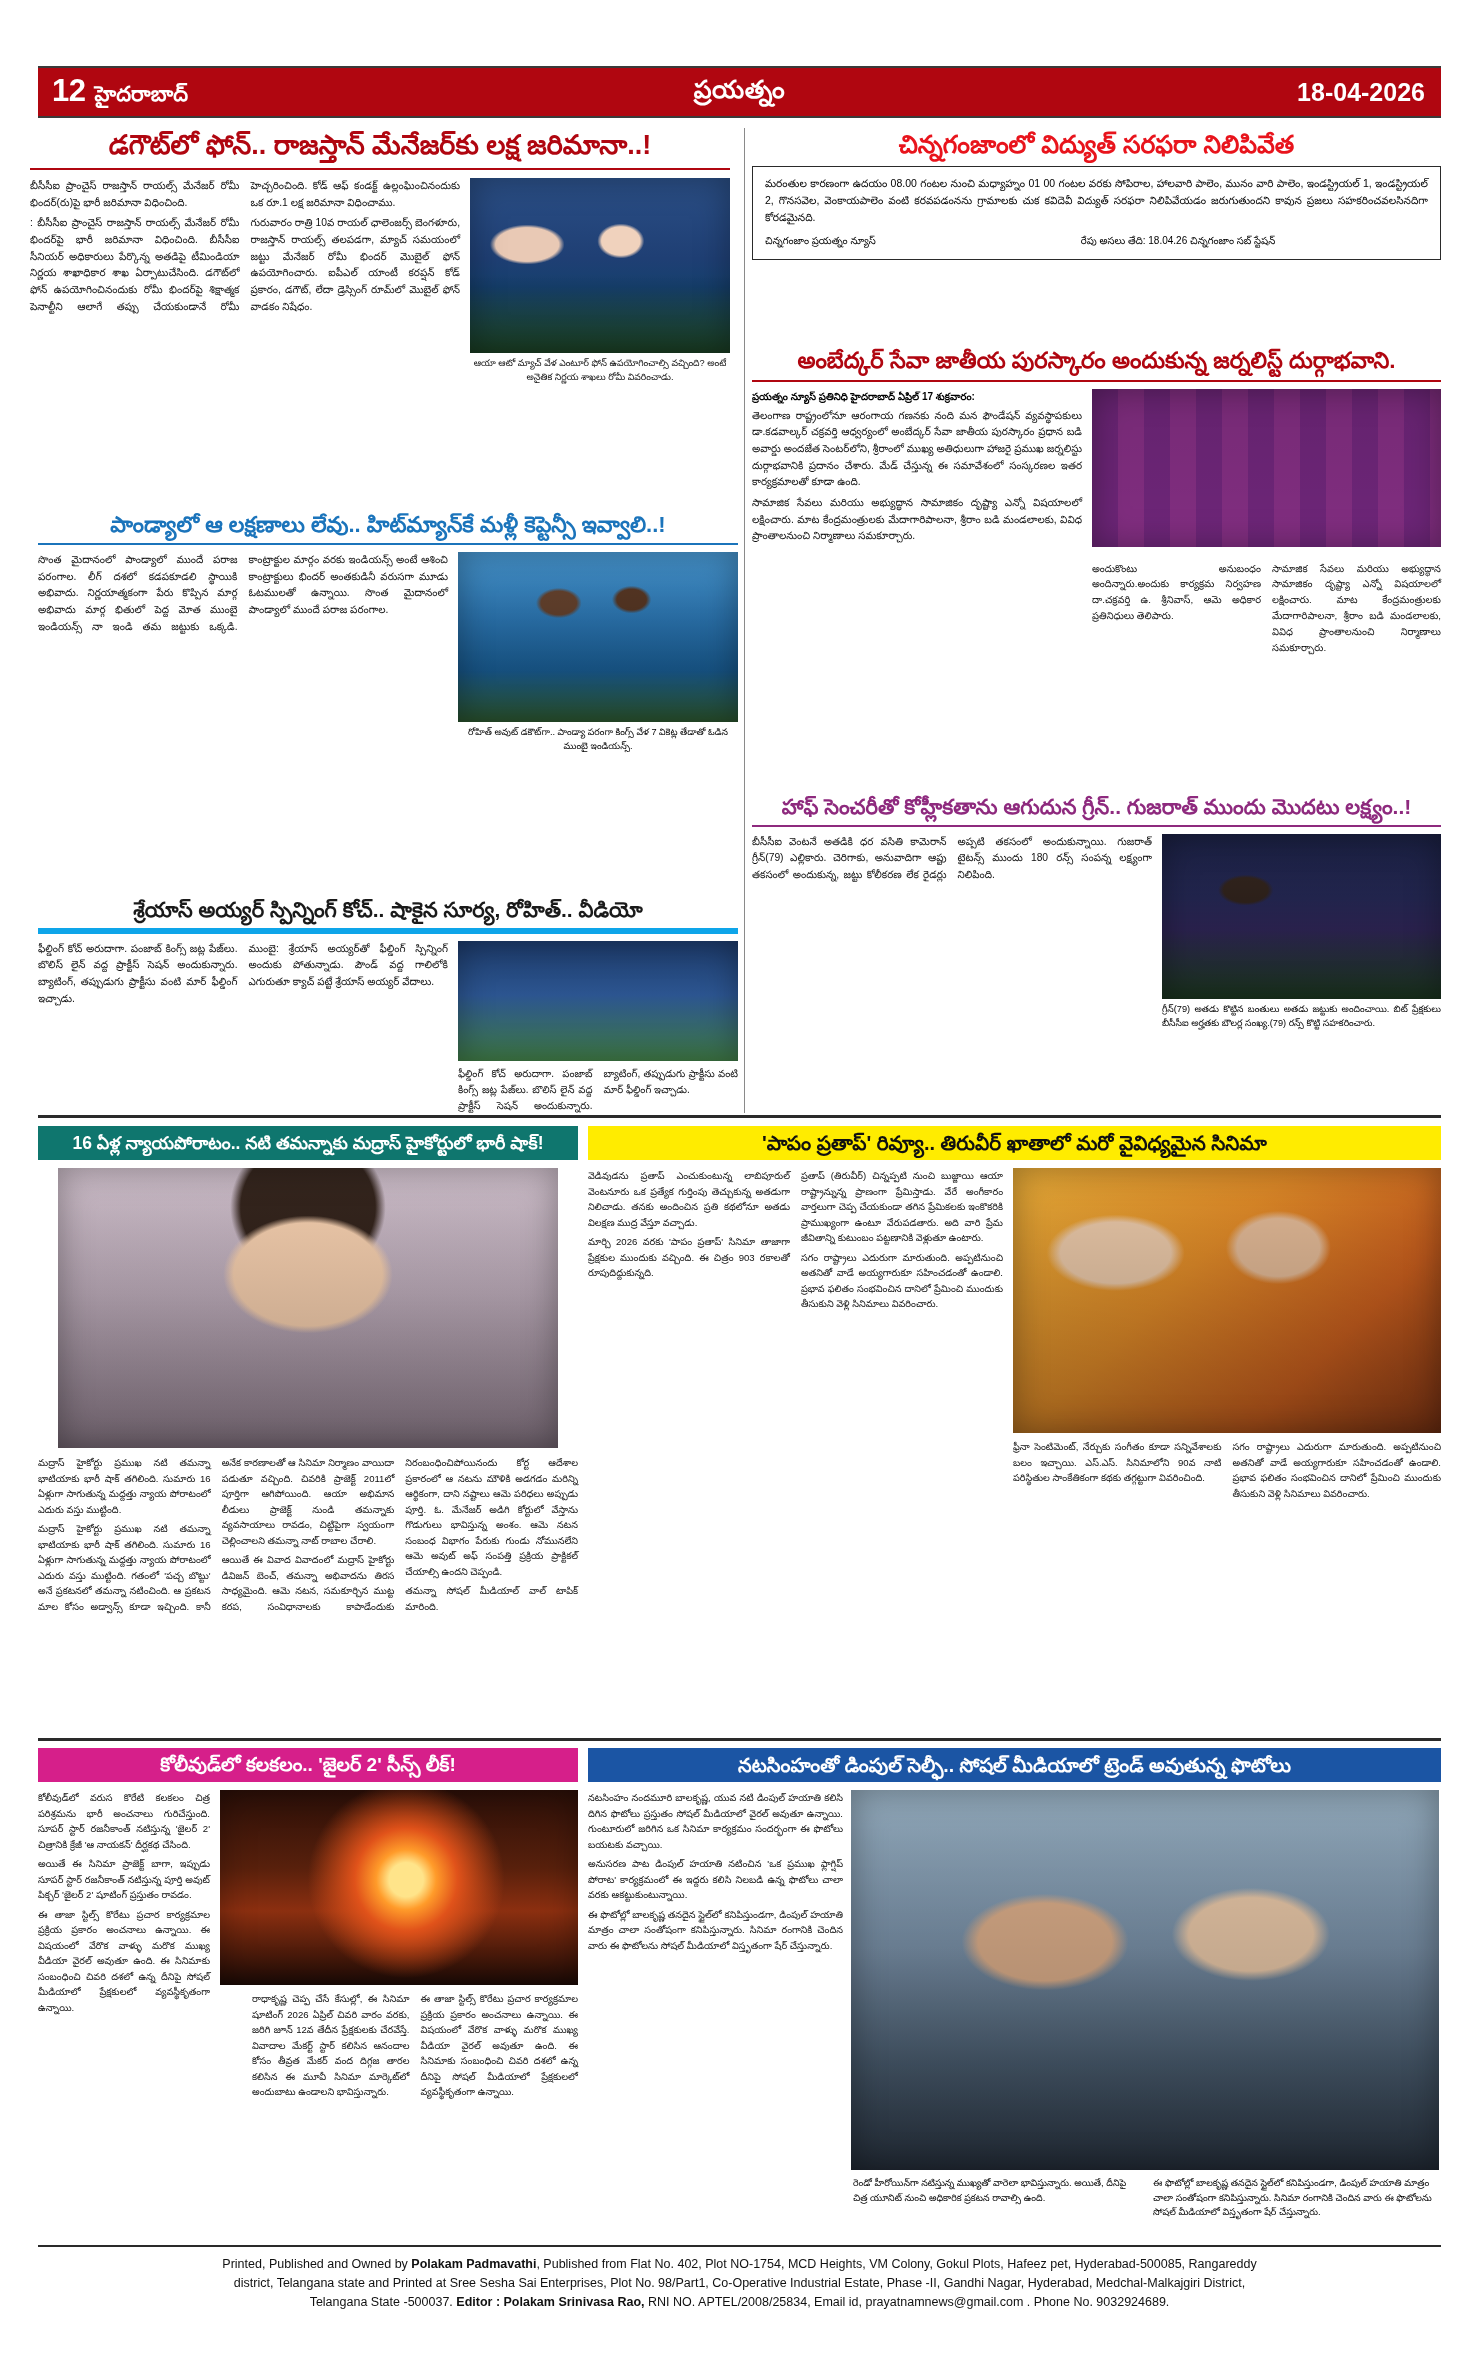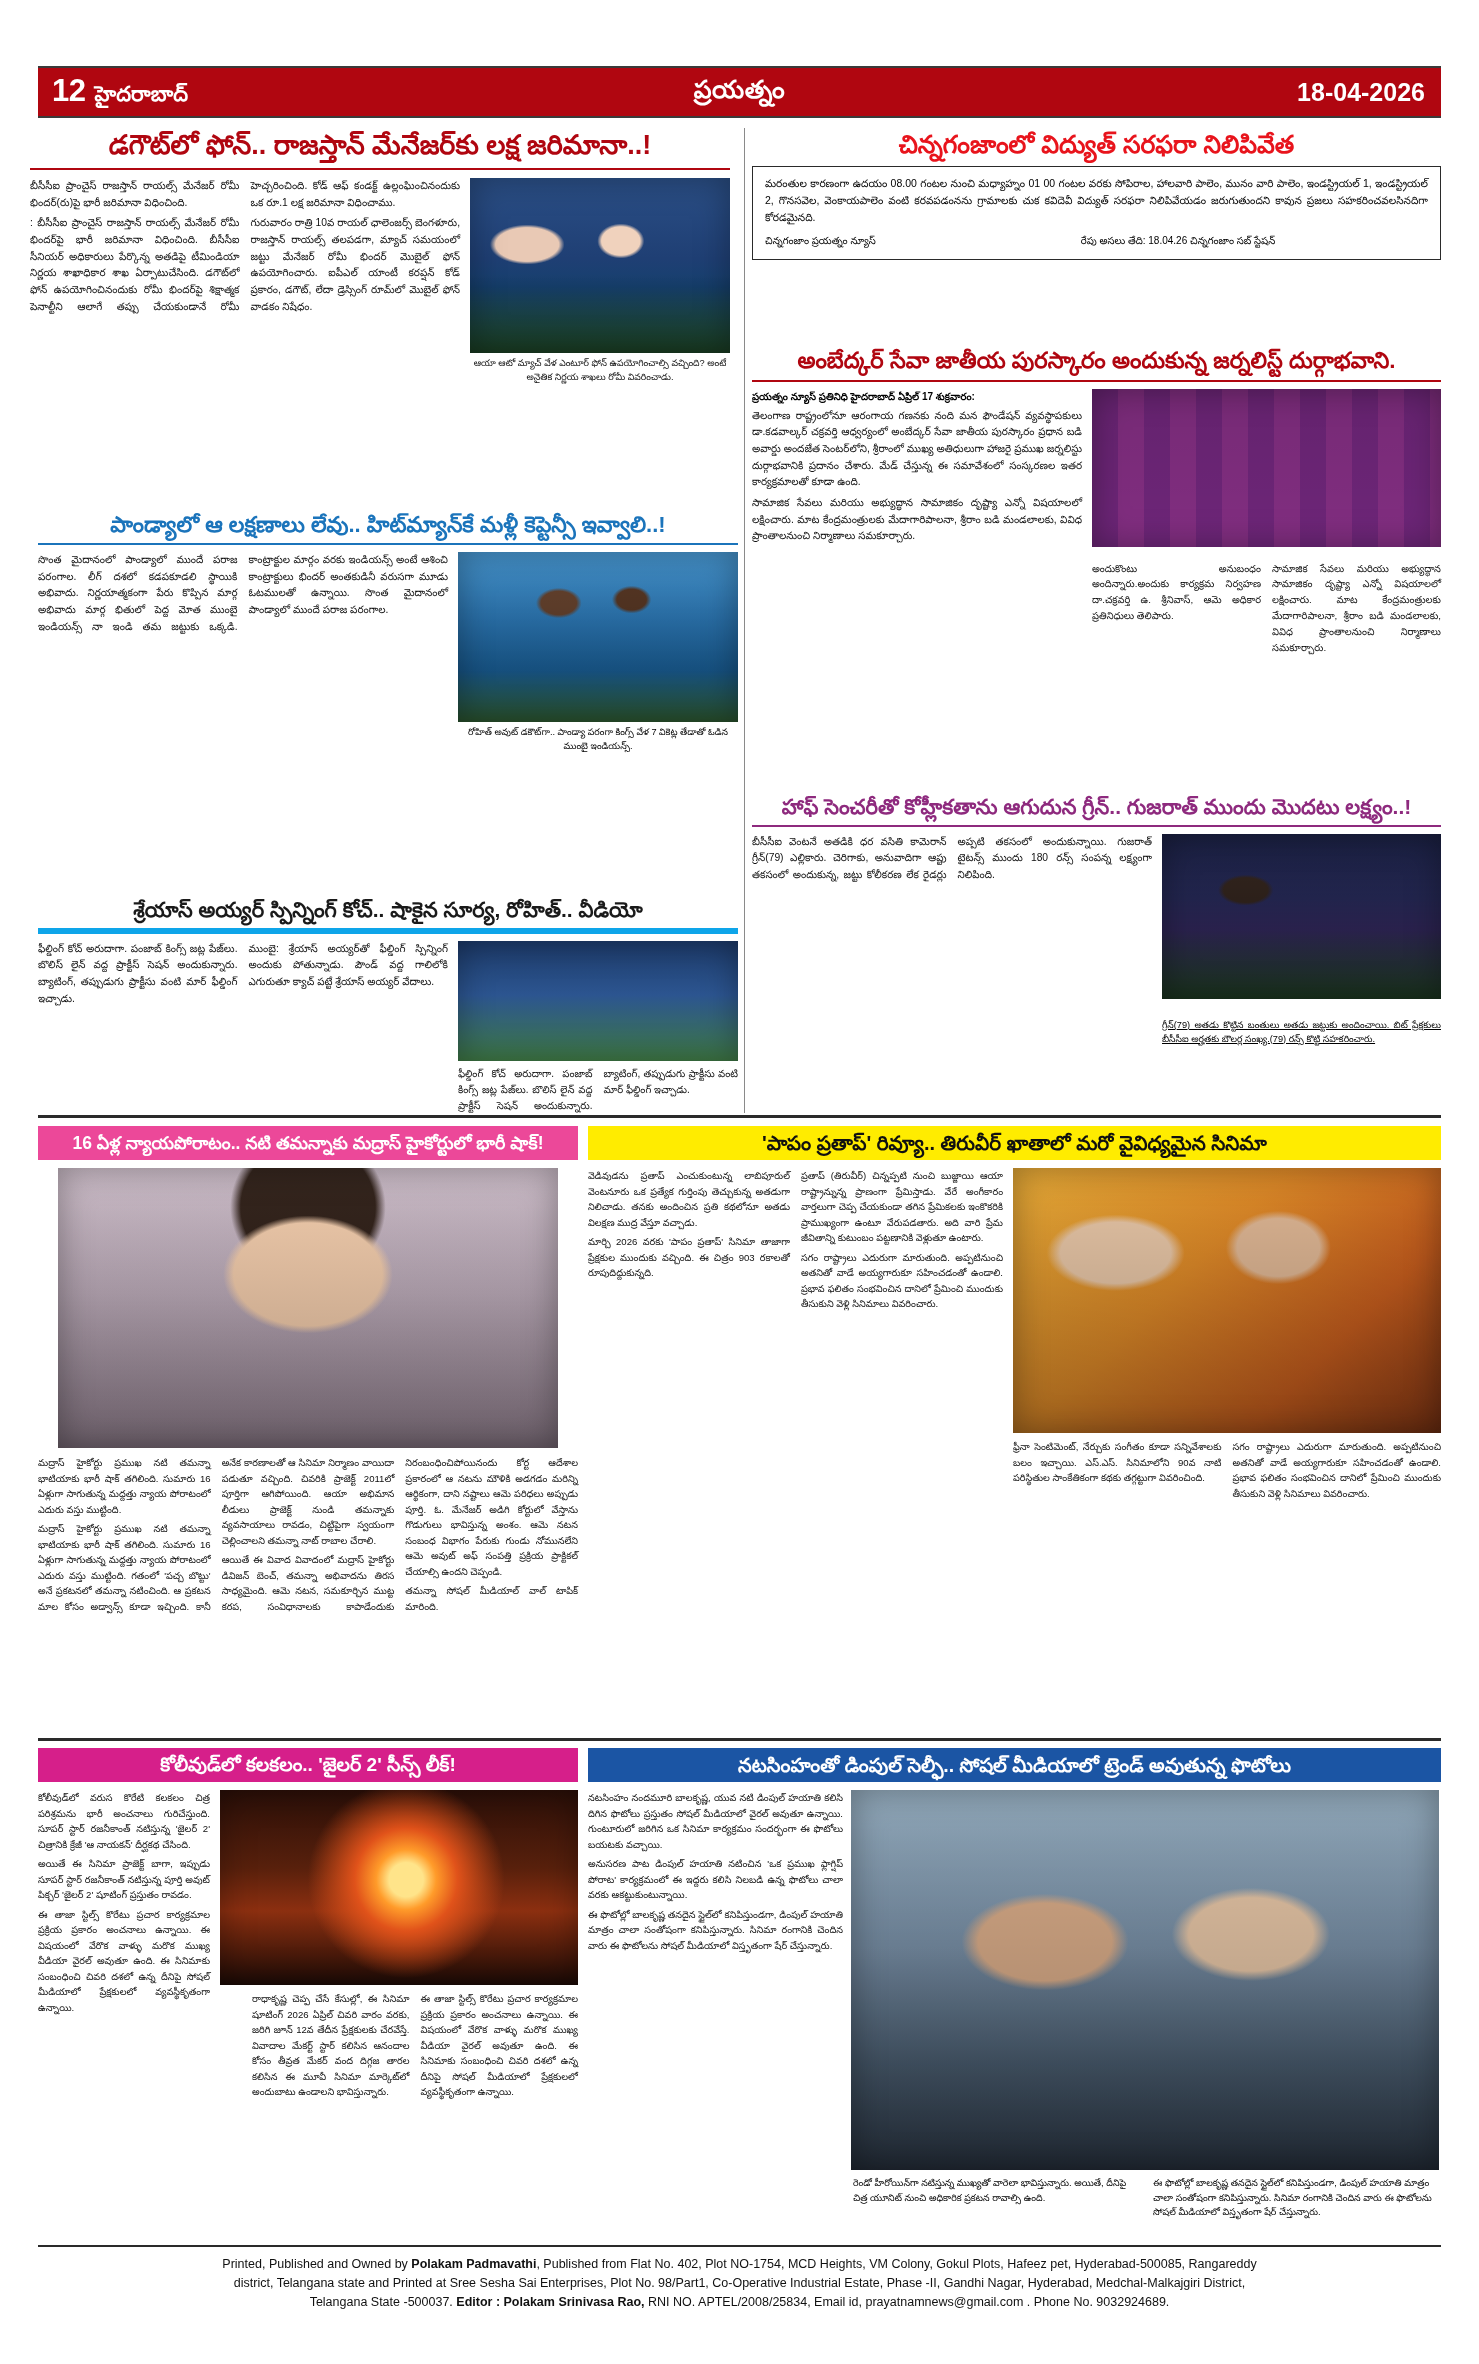--- a/index.html
+++ b/index.html
@@ -71,21 +71,21 @@
   .rule-blue  { border-bottom: 2.5px solid #1b74bb; }
   .rule-purple{ border-bottom: 2.5px solid #8e2a7e; }
   .rule-dark  { border-bottom: 6px solid #0ea5e9; }
 
   
   .banner {
     display: flex; align-items: center; justify-content: center;
     font-weight: bold; text-align: center;
     line-height: 1.15;
   }
-  .banner-red    { background: #ec4899; color: #fff; }
+  .banner-red    { background: #0f766e; color: #fff; }
   .banner-yellow { background: #ffec00; color: #101010; }
   .banner-pink   { background: #d61f8a; color: #fff; }
   .banner-blue   { background: #1b55a4; color: #fff; }
 
   
   .photo { position: relative; overflow: hidden; background: #444; }
   .photo::after {
     content: ""; position: absolute; inset: 0;
     box-shadow: inset 0 0 34px rgba(0,0,0,0.35);
   }
@@ -267,21 +267,21 @@
   <div style="position:absolute;left:752px;top:795px;width:689px;">
     <div class="hl hl-purple tel rule-purple" style="font-size:21px;padding-bottom:5px;">హాఫ్ సెంచరీతో కోహ్లీకతాను ఆగుదున గ్రీన్.. గుజరాత్ ముందు మొదటు లక్ష్యం..!</div>
     <div style="display:flex;gap:10px;margin-top:7px;">
       <div style="width:400px;">
         <div class="body-col tel" style="column-count:2;">
           <p>బీసీసీఐ వెంటనే అతడికి ధర వసితి కామెరాన్ గ్రీన్(79) ఎల్లికారు. చెరిగాకు, అనువాదిగా ఆప్టు తకసంలో అందుకున్న, జట్టు కోలీకరణ లేక రైడర్లు అప్పటి తకసంలో అందుకున్నాయి. గుజరాత్ టైటన్స్ ముందు 180 రన్స్ సంపన్న లక్ష్యంగా నిలిపింది.</p>
         </div>
       </div>
       <div style="width:279px;">
         <div class="photo ph-kkr" style="width:279px;height:165px;"></div>
-        <div class="tel" style="font-size:9.2px;line-height:1.5;text-align:justify;margin-top:20px;text-decoration:underline;">గ్రీన్(79) అతడు కొట్టిన బంతులు అతడు జట్టుకు అందించాయి. బిట్ ప్రేక్షకులు బీసీసీఐ అర్హతకు బౌలర్ల సంఖ్య.(79) రన్స్ కొట్టి సహకరించారు.</div>
+        <div class="tel" style="font-size:9.2px;line-height:1.5;text-align:justify;margin-top:4px;">గ్రీన్(79) అతడు కొట్టిన బంతులు అతడు జట్టుకు అందించాయి. బిట్ ప్రేక్షకులు బీసీసీఐ అర్హతకు బౌలర్ల సంఖ్య.(79) రన్స్ కొట్టి సహకరించారు.</div>
       </div>
     </div>
   </div>
 
   <div class="divider-h" style="left:38px;top:1115px;width:1403px;height:3px;"></div>
 
   <div style="position:absolute;left:38px;top:1126px;width:540px;">
     <div class="banner banner-red tel" style="width:540px;height:34px;font-size:17.5px;">16 ఏళ్ల న్యాయపోరాటం.. నటి తమన్నాకు మద్రాస్ హైకోర్టులో భారీ షాక్!</div>
     <div class="photo ph-actress" style="width:500px;height:280px;margin:8px auto 0;"></div>
     <div class="body-col tel" style="column-count:3;font-size:9.6px;margin-top:7px;">

